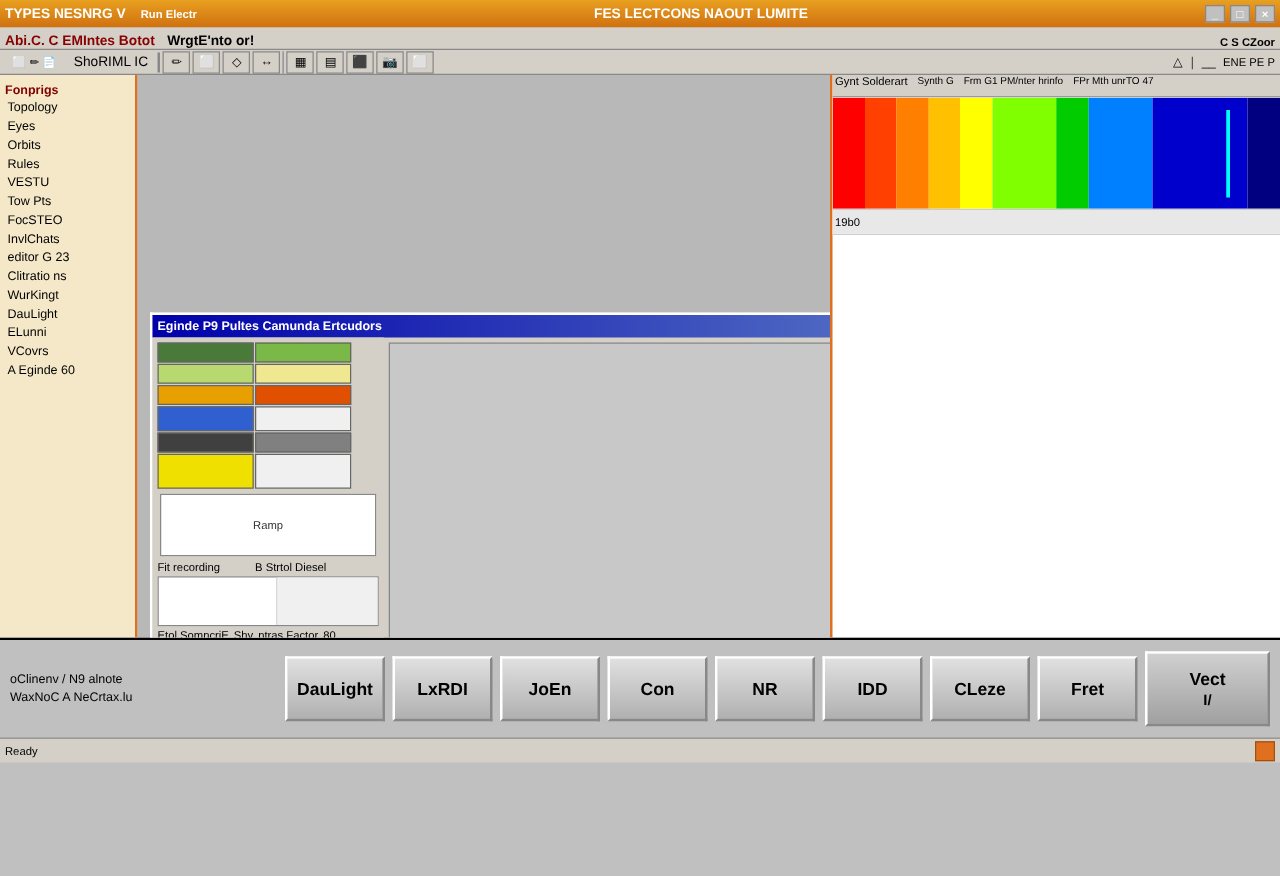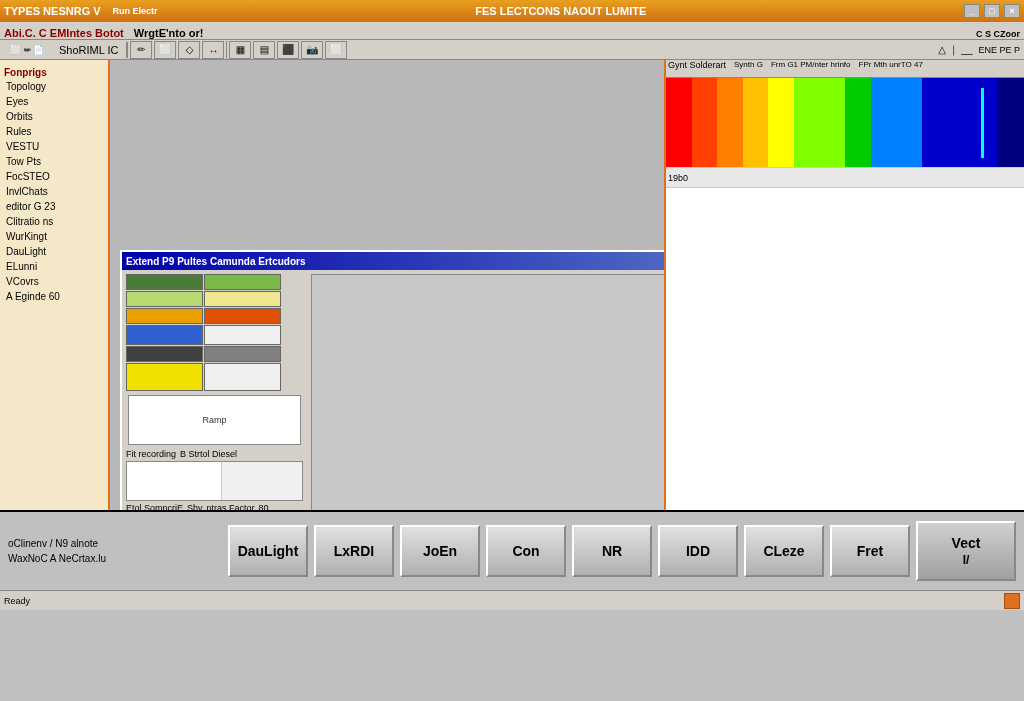--- a/index.html
+++ b/index.html
@@ -313,21 +313,21 @@
     <div class="sidebar-item">DauLight</div>
     <div class="sidebar-item">ELunni</div>
     <div class="sidebar-item">VCovrs</div>
     <div class="sidebar-item">A Eginde 60</div>
   </div>
 
   <div id="content-area">
 
     <div id="dialog-panel">
       <div id="dialog-title">
-        <span>Extend P9 Pultes Camunda Ertcudors</span>
+        <span>Eginde P9 Pultes Camunda Ertcudors</span>
 
       </div>
       <div id="dialog-content">
 
         <div id="dialog-left" style="width:185px;padding:4px;">
 
           <div id="color-grid" style="display:grid;grid-template-columns:repeat(2,1fr);gap:1px;width:155px;margin-bottom:4px;">
             <div class="color-swatch" style="background:#4a7a3a;"></div>
             <div class="color-swatch" style="background:#7ab848;"></div>
             <div class="color-swatch" style="background:#b8d870;"></div>
@@ -341,21 +341,21 @@
             <div class="color-swatch" style="background:#f0e000;height:28px;"></div>
             <div class="color-swatch" style="background:#f0f0f0;height:28px;"></div>
           </div>
 
           <div id="ramp-area" style="height:50px;background:white;border:1px solid #888;margin:2px;display:flex;align-items:center;justify-content:center;font-size:9px;color:#333;">
             <div>Ramp</div>
           </div>
 
           <div style="display:flex;align-items:center;gap:4px;margin-top:4px;">
             <span style="font-size:9px;">Fit recording</span>
-            <span style="font-size:9px;">B Strtol Diesel</span>
+            <span style="font-size:9px;margin-left:24px;">B Strtol Diesel</span>
           </div>
 
           <div style="width:100%;height:40px;background:white;border:1px solid #888;margin-top:2px;display:flex;">
             <div style="flex:1;border-right:1px solid #ccc;"></div>
             <div style="width:80px;background:#f0f0f0;"></div>
           </div>
 
           <div style="font-size:9px;margin-top:2px;display:flex;gap:4px;">
             <span>Etol SomncriE</span>
             <span>Shy</span>

